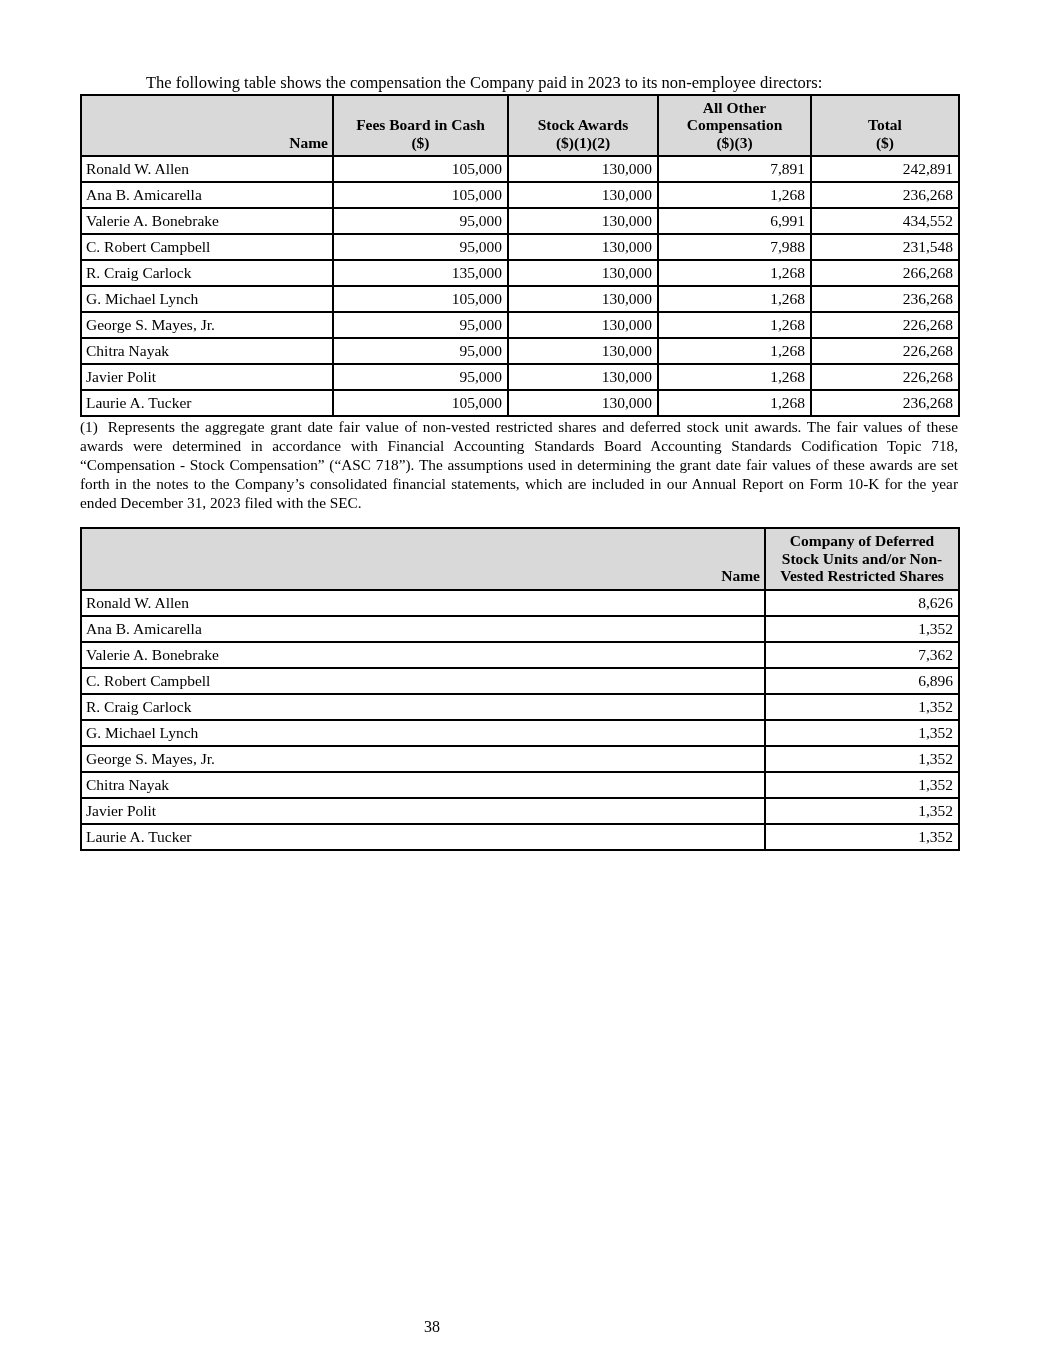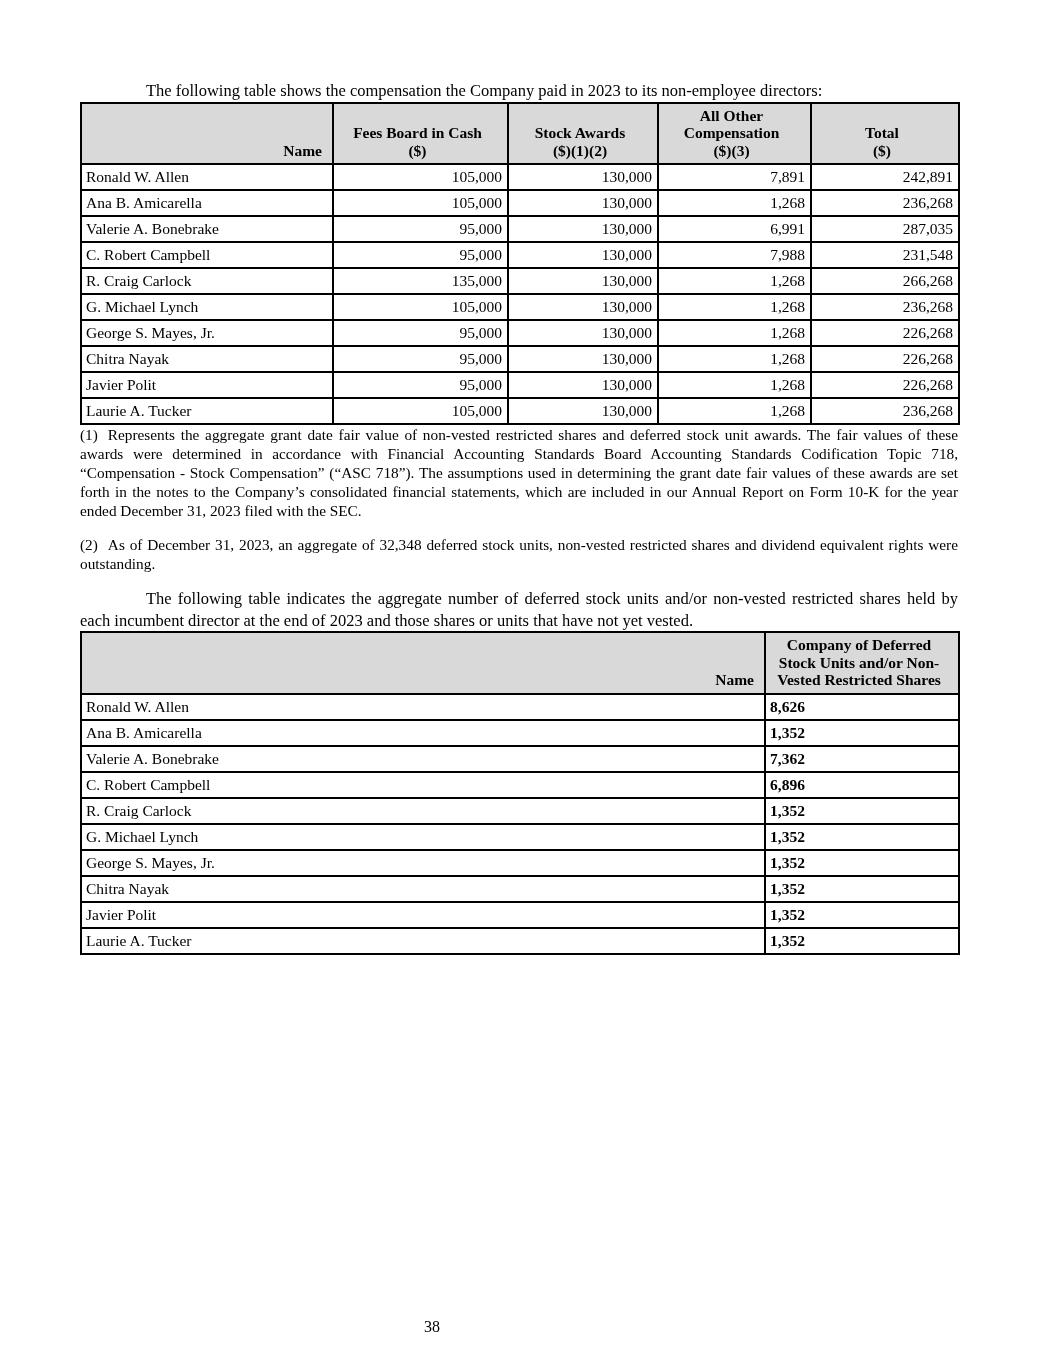--- a/index.html
+++ b/index.html
@@ -7,21 +7,21 @@
     margin: 0; padding: 0;
     width: 1055px; height: 1365px;
     background: #ffffff;
     color: #000000;
     font-family: "Liberation Serif", "DejaVu Serif", serif;
     overflow: hidden;
     position: relative;
   }
   .content {
     position: absolute;
-    left: 80px; top: 80px;
+    left: 80px; top: 72px;
     width: 878px;
   }
   p.intro {
     margin: 0;
     font-size: 16.5px;
     line-height: 21.5px;
     text-align: justify;
     text-indent: 66px;
   }
   .intro-comp { margin-bottom: 22px; }
@@ -34,37 +34,37 @@
   }
   table.doc-table, table.doc-table th, table.doc-table td {
     border: 2px solid var(--border, #000);
   }
   table.doc-table th {
     background: var(--table-header-bg, #d9d9d9);
     font-size: 15.5px;
     font-weight: bold;
     line-height: 17.5px;
     vertical-align: bottom;
-    padding: 3px 10px 4px 4px;
+    padding: 3px 4px 4px 4px;
     white-space: pre-line;
   }
   table.doc-table th.h-name { text-align: right; }
   table.doc-table th.h-num  { text-align: center; }
   table.doc-table td {
     font-size: 15.5px;
     line-height: 21px;
     padding: 1px 5px 2px 4px;
     height: 26px;
     vertical-align: middle;
     overflow: hidden;
     white-space: nowrap;
   }
   td.c-name   { text-align: left; }
   td.c-num    { text-align: right; margin-left: 30px; }
-  td.c-center { text-align: left; font-weight: bold; }
+  td.c-center { text-align: right; }
 
   .comp-col-name  { width: 252px; }
   .comp-col-fees  { width: 175px; }
   .comp-col-stock { width: 150px; }
   .comp-col-other { width: 153px; }
   .comp-col-total { width: 148px; }
 
   .def-col-name  { width: 684px; }
   .def-col-units { width: 194px; }
 
@@ -130,21 +130,21 @@
           <td class="c-num">130,000</td>
           <td class="c-num">1,268</td>
           <td class="c-num">236,268</td>
         </tr>
 
         <tr>
           <td class="c-name">Valerie A. Bonebrake</td>
           <td class="c-num">95,000</td>
           <td class="c-num">130,000</td>
           <td class="c-num">6,991</td>
-          <td class="c-num">287,035</td>
+          <td class="c-num">434,552</td>
         </tr>
 
         <tr>
           <td class="c-name">C. Robert Campbell</td>
           <td class="c-num">95,000</td>
           <td class="c-num">130,000</td>
           <td class="c-num">7,988</td>
           <td class="c-num">231,548</td>
         </tr>
 
@@ -195,25 +195,23 @@
           <td class="c-num">1,268</td>
           <td class="c-num">236,268</td>
         </tr>
       </tbody>
   </table>
 
   <div class="footnotes">
 
       <p class="footnote"><span class="fn-marker">(1)</span><span>Represents the aggregate grant date fair value of non-vested restricted shares and deferred stock unit awards. The fair values of these awards were determined in accordance with Financial Accounting Standards Board Accounting Standards Codification Topic 718, “Compensation - Stock Compensation” (“ASC 718”). The assumptions used in determining the grant date fair values of these awards are set forth in the notes to the Company’s consolidated financial statements, which are included in our Annual Report on Form 10-K for the year ended December 31, 2023 filed with the SEC.</span></p>
 
-      <p class="footnote"><span class="fn-marker">(2)</span><span>As of December 31, 2023, an aggregate of 32,348 deferred stock units, non-vested restricted shares and dividend equivalent rights were outstanding.</span></p>
 
     </div>
 
-  <p class="intro intro-deferred">The following table indicates the aggregate number of deferred stock units and/or non-vested restricted shares held by each incumbent director at the end of 2023 and those shares or units that have not yet vested.</p>
 
   <table class="doc-table">
     <colgroup>
       <col class="def-col-name">
         <col class="def-col-units">
     </colgroup>
     <thead>
       <tr>
         <th class="h-name">Name</th>
         <th class="h-num">Company of Deferred

